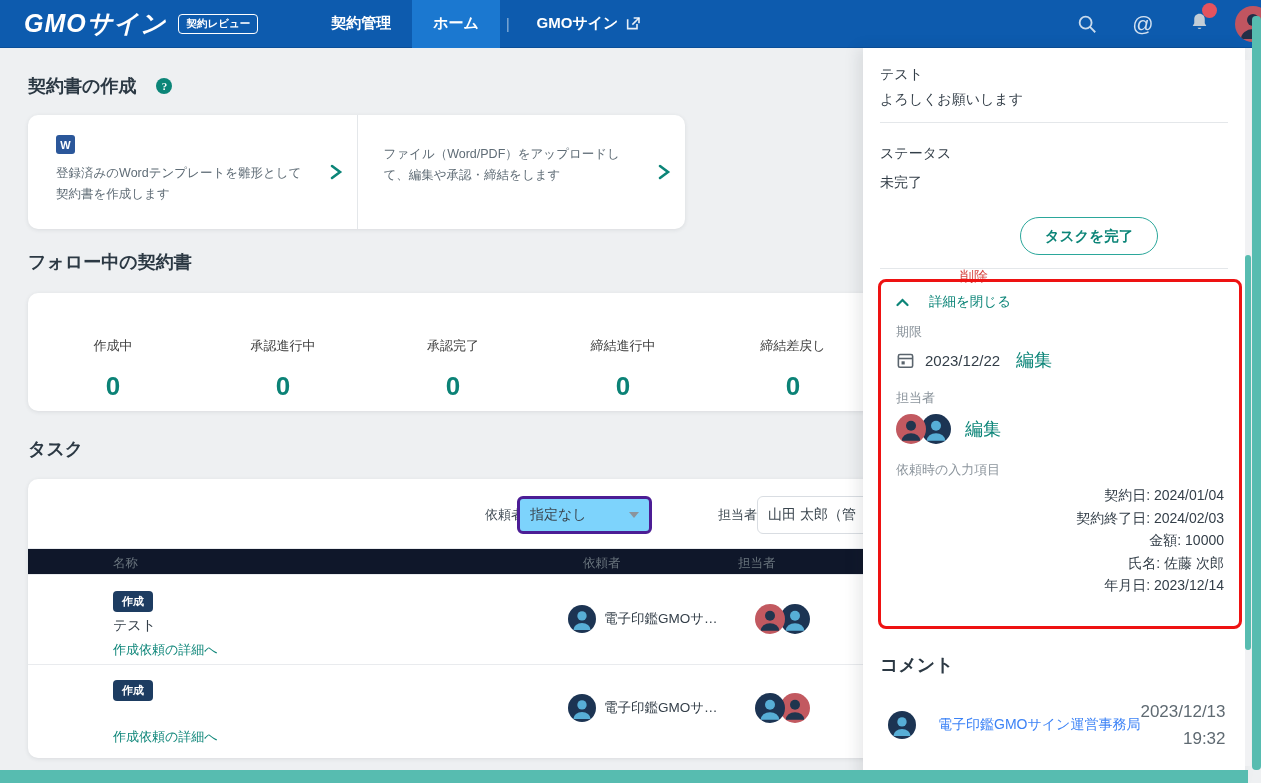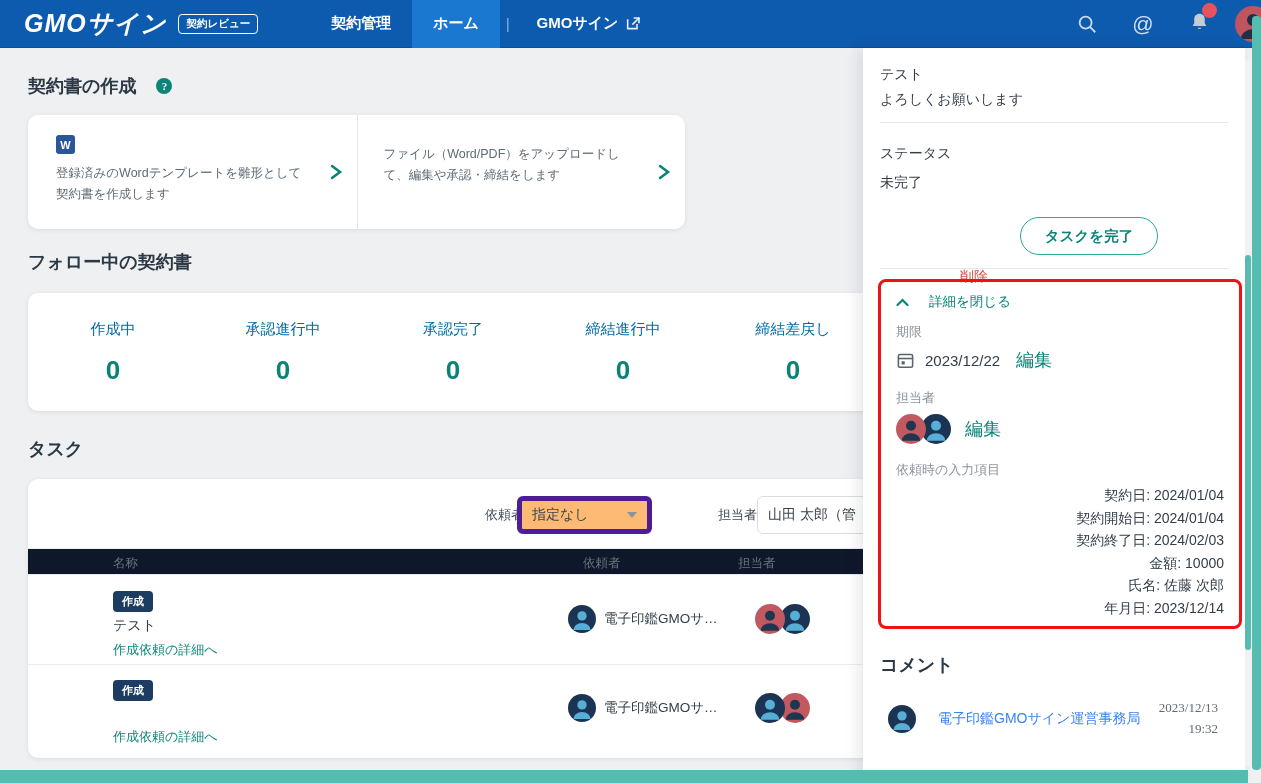--- a/index.html
+++ b/index.html
@@ -47,28 +47,28 @@
   .create-half + .create-half { border-left:1px solid #e4e7ea; padding-left:26px; }
   .create-title-row { display:flex; align-items:center; gap:9px; }
   .create-title { font-size:15px; font-weight:bold; color:#2c3944; }
   .create-desc { margin-top:9px; font-size:12.5px; color:#5f6c76; line-height:1.65; width:256px; }
   .create-chevron { position:absolute; right:14px; top:50%; transform:translateY(-50%); }
   .word-icon { width:19px; height:19px; background:#2b579a; border-radius:3px; color:#fff;
     font-size:11px; font-weight:bold; display:flex; align-items:center; justify-content:center; }
   
   .stats-card { left:28px; top:293px; width:1190px; height:118px; display:flex; padding-left:0; }
   .stat-col { width:170px; text-align:center; padding-top:27px; }
-  .stat-label { font-size:15px; color:#0369a1; }
+  .stat-label { font-size:13px; color:#404040;margin-top:17px; }
   .stat-value { margin-top:16px; font-size:26px; font-weight:bold; color:#0b8276; }
   
   .task-card { left:28px; top:479px; width:1190px; height:279px; overflow:hidden; }
   .filter-row { position:absolute; top:0; left:0; right:0; height:69px; }
   .filter-label { position:absolute; font-size:13px; color:#3f4a53; top:27px; }
   .select-box { position:absolute; left:489px; top:17px; width:135px; height:38px;
-    border:5px solid #4c1d95; border-radius:6px; background:#fdba74; font-size:14px; color:#3a454e;
+    border:3px solid #4c1d95; border-radius:6px; background:#7dd3fc; font-size:14px; color:#3a454e;
     display:flex; align-items:center; padding:8px 10px; justify-content:space-between; cursor:pointer; }
   .caret { width:0; height:0; border-left:5px solid transparent; border-right:5px solid transparent;
     border-top:6px solid #8b949c; }
   .input-box { position:absolute; left:729px; top:17px; width:185px; height:38px;
     border:1px solid #d9dde2; border-radius:6px; background:#fff; font-size:14px; color:#3a454e;
     display:flex; align-items:center; padding:0 10px; white-space:nowrap; overflow:hidden; }
   .table-head { position:absolute; top:69px; left:0; width:100%; height:27px; background:#0f172a;
     border-top:1px solid #e9ebee; border-bottom:1px solid #e9ebee; }
   .th { position:absolute; top:6px; font-size:12.5px; color:#6a757e; }
   .t-row { position:absolute; left:0; width:100%; }
@@ -100,21 +100,21 @@
   .date-val { font-size:15px; color:#333e48; }
   .edit-link { font-size:18px; color:#0c8578; margin-left:6px; cursor:pointer; }
   .assignee-label { margin-top:17px; }
   .d-avatars { margin-top:7px; display:flex; align-items:center; }
   .fields-label { margin-top:17px; }
   .field-line { font-size:14px; color:#333e48; line-height:22.5px; }
   .fields-wrap { margin-top:5px;text-align:right; }
   .comments-title { position:absolute; left:17px; top:605px; font-size:18px; font-weight:bold; color:#2c3944; }
   .comment-row { position:absolute; left:25px; top:650px; width:330px; display:flex; align-items:center; }
   .comment-author { font-size:14px; color:#3b82f6; margin-left:22px; white-space:nowrap; }
-  .comment-time { margin-left:auto; text-align:right; font-size:13px; color:#5f6a72; line-height:1.6;font-family:Liberation Serif, serif; }
+  .comment-time { margin-left:auto; text-align:right; font-size:17px; color:#5f6a72; line-height:1.6; }
   
   .v-scroll-outer { position:absolute; left:1252px; top:16px; width:9px; height:754px;
     background:#57bcb0; border-radius:4px; z-index:30; }
   .h-scroll { position:absolute; left:0; top:770px; width:1248px; height:13px;
     background:#57bcb0; z-index:30; }
   .drawer-scroll-track { position:absolute; left:1245px; top:60px; width:6px; height:706px;
     background:#f1f2f4; z-index:20; }
   .drawer-scroll-thumb { position:absolute; left:1245px; top:255px; width:6px; height:395px;
     background:#57bcb0; border-radius:3px; z-index:21; }
 </style>
@@ -348,21 +348,20 @@
             <circle cx="18" cy="14" r="6" fill="#57aed6"></circle>
             <path d="M7 32 a11 9 0 0 1 22 0 z" fill="#57aed6"></path>
           </svg>
       </span>
       <span class="edit-link" style="margin-left:14px;">編集</span>
     </div>
 
     <div class="gray-label fields-label">依頼時の入力項目</div>
     <div class="fields-wrap">
       <div class="field-line">契約日: 2024/01/04</div>
-      <div class="field-line">契約開始日: 2024/01/04</div>
       <div class="field-line">契約終了日: 2024/02/03</div>
       <div class="field-line">金額: 10000</div>
       <div class="field-line">氏名: 佐藤 次郎</div>
       <div class="field-line">年月日: 2023/12/14</div>
     </div>
   </div>
 
   <div class="comments-title">コメント</div>
   <div class="comment-row">
     <span class="avatar navy" style="width:28px; height:28px;">

